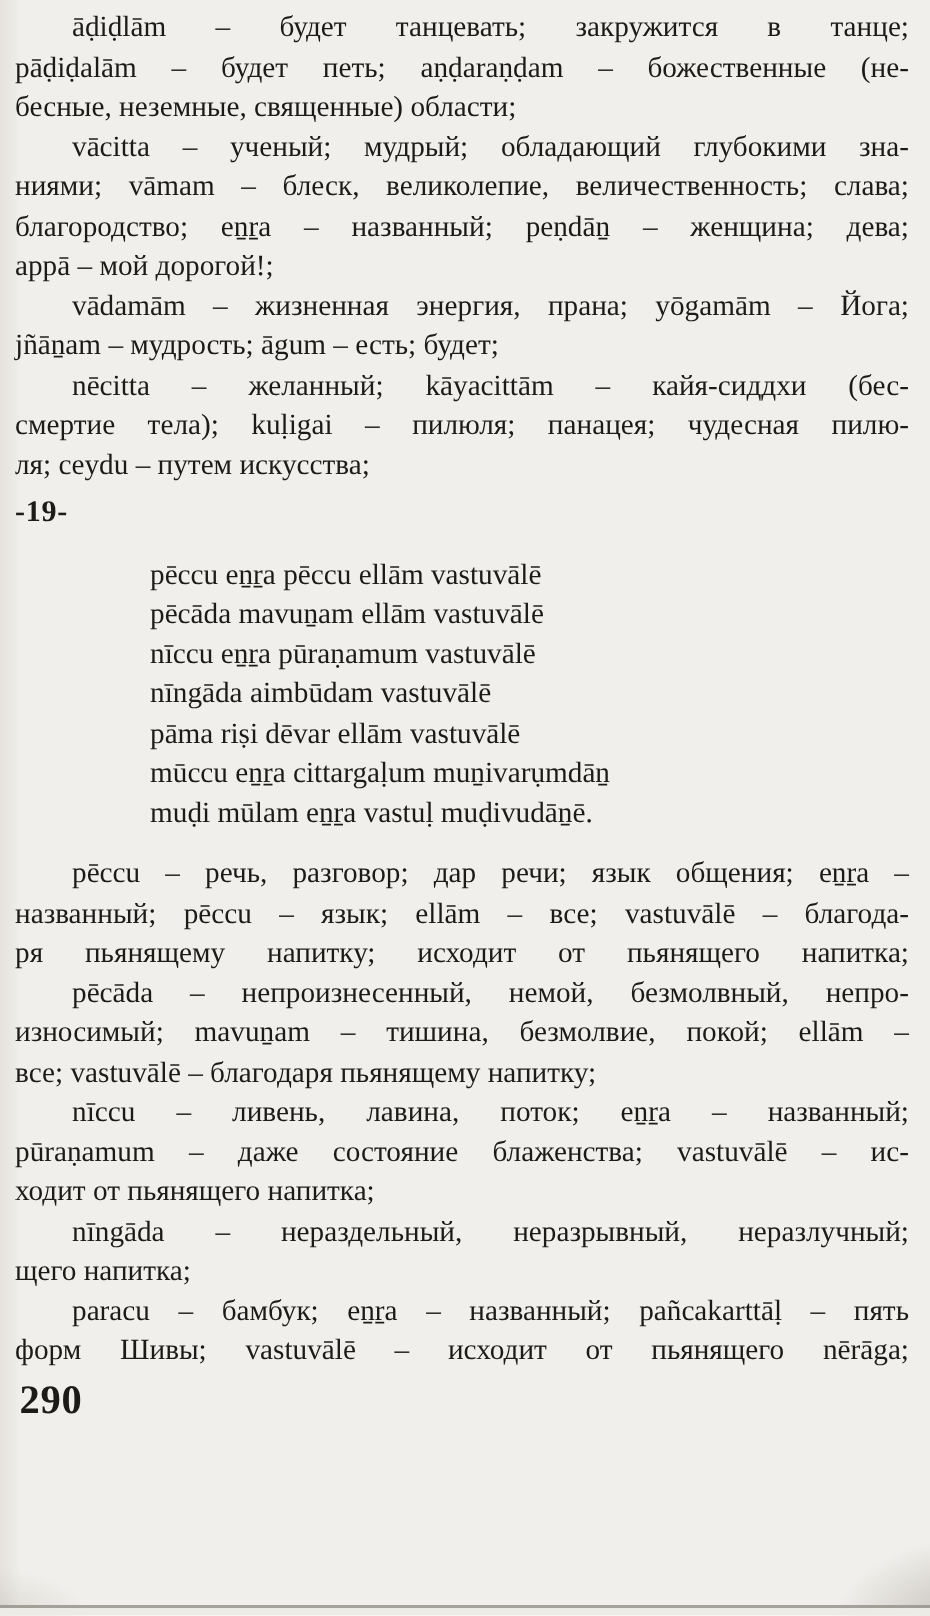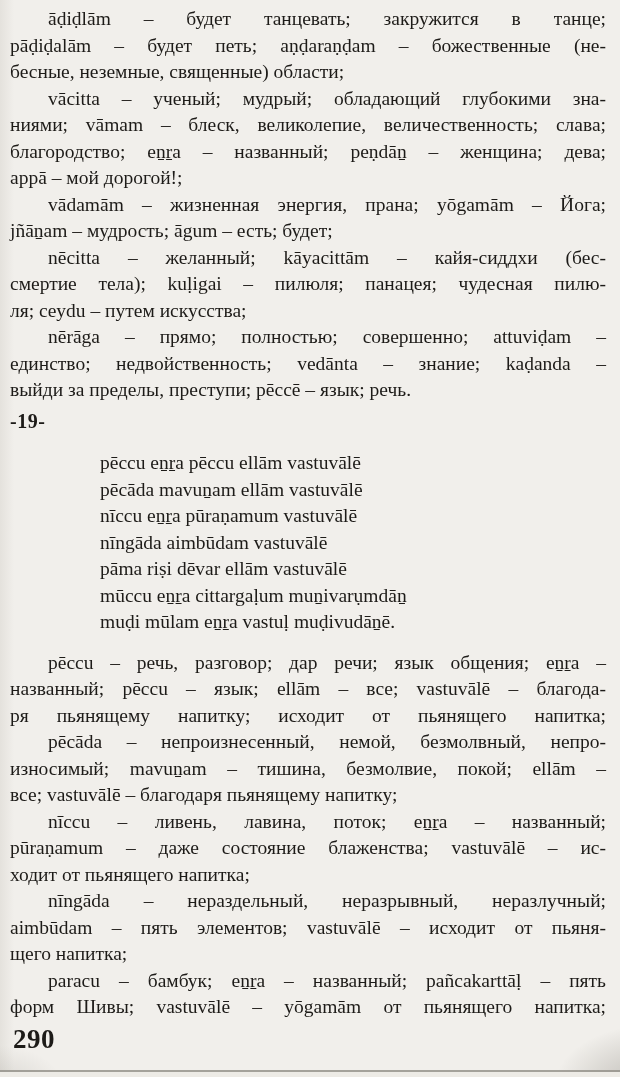--- a/index.html
+++ b/index.html
@@ -78,25 +78,20 @@
       </div>
       <div>
         <div class="ln ind just">vādamām – жизненная энергия, прана; yōgamām – Йога;</div>
         <div class="ln">jñāṉam – мудрость; āgum – есть; будет;</div>
       </div>
       <div>
         <div class="ln ind just">nēcitta – желанный; kāyacittām – кайя-сиддхи (бес-</div>
         <div class="ln just">смертие тела); kuḷigai – пилюля; панацея; чудесная пилю-</div>
         <div class="ln">ля; ceydu – путем искусства;</div>
       </div>
-      <div>
-        <div class="ln ind just">nērāga – прямо; полностью; совершенно; attuviḍam –</div>
-        <div class="ln just">единство; недвойственность; vedānta – знание; kaḍanda –</div>
-        <div class="ln">выйди за пределы, преступи; pēccē – язык; речь.</div>
-      </div>
     </section>
 
     <h2 class="sec-head">-19-</h2>
 
     <section class="verse">
       <div class="ln">pēccu eṉṟa pēccu ellām vastuvālē</div>
       <div class="ln">pēcāda mavuṉam ellām vastuvālē</div>
       <div class="ln">nīccu eṉṟa pūraṇamum vastuvālē</div>
       <div class="ln">nīngāda aimbūdam vastuvālē</div>
       <div class="ln">pāma riṣi dēvar ellām vastuvālē</div>
@@ -115,26 +110,25 @@
         <div class="ln just">износимый; mavuṉam – тишина, безмолвие, покой; ellām –</div>
         <div class="ln">все; vastuvālē – благодаря пьянящему напитку;</div>
       </div>
       <div>
         <div class="ln ind just">nīccu – ливень, лавина, поток; eṉṟa – названный;</div>
         <div class="ln just">pūraṇamum – даже состояние блаженства; vastuvālē – ис-</div>
         <div class="ln">ходит от пьянящего напитка;</div>
       </div>
       <div>
         <div class="ln ind just">nīngāda – нераздельный, неразрывный, неразлучный;</div>
-        <div class="ln just">aimbūdam – пять элементов; vastuvālē – исходит от пьяня-</div>
         <div class="ln">щего напитка;</div>
       </div>
       <div>
         <div class="ln ind just">paracu – бамбук; eṉṟa – названный; pañcakarttāḷ – пять</div>
-        <div class="ln just">форм Шивы; vastuvālē – yōgamām от пьянящего напитка;</div>
+        <div class="ln just">форм Шивы; vastuvālē – исходит от пьянящего nērāga;</div>
       </div>
     </section>
 
     <div class="pagenum">290</div>
   </main>
 
   <div class="scan-bottom-line"></div>
   <div class="scan-bottom-paper"></div>
 </div>
 

